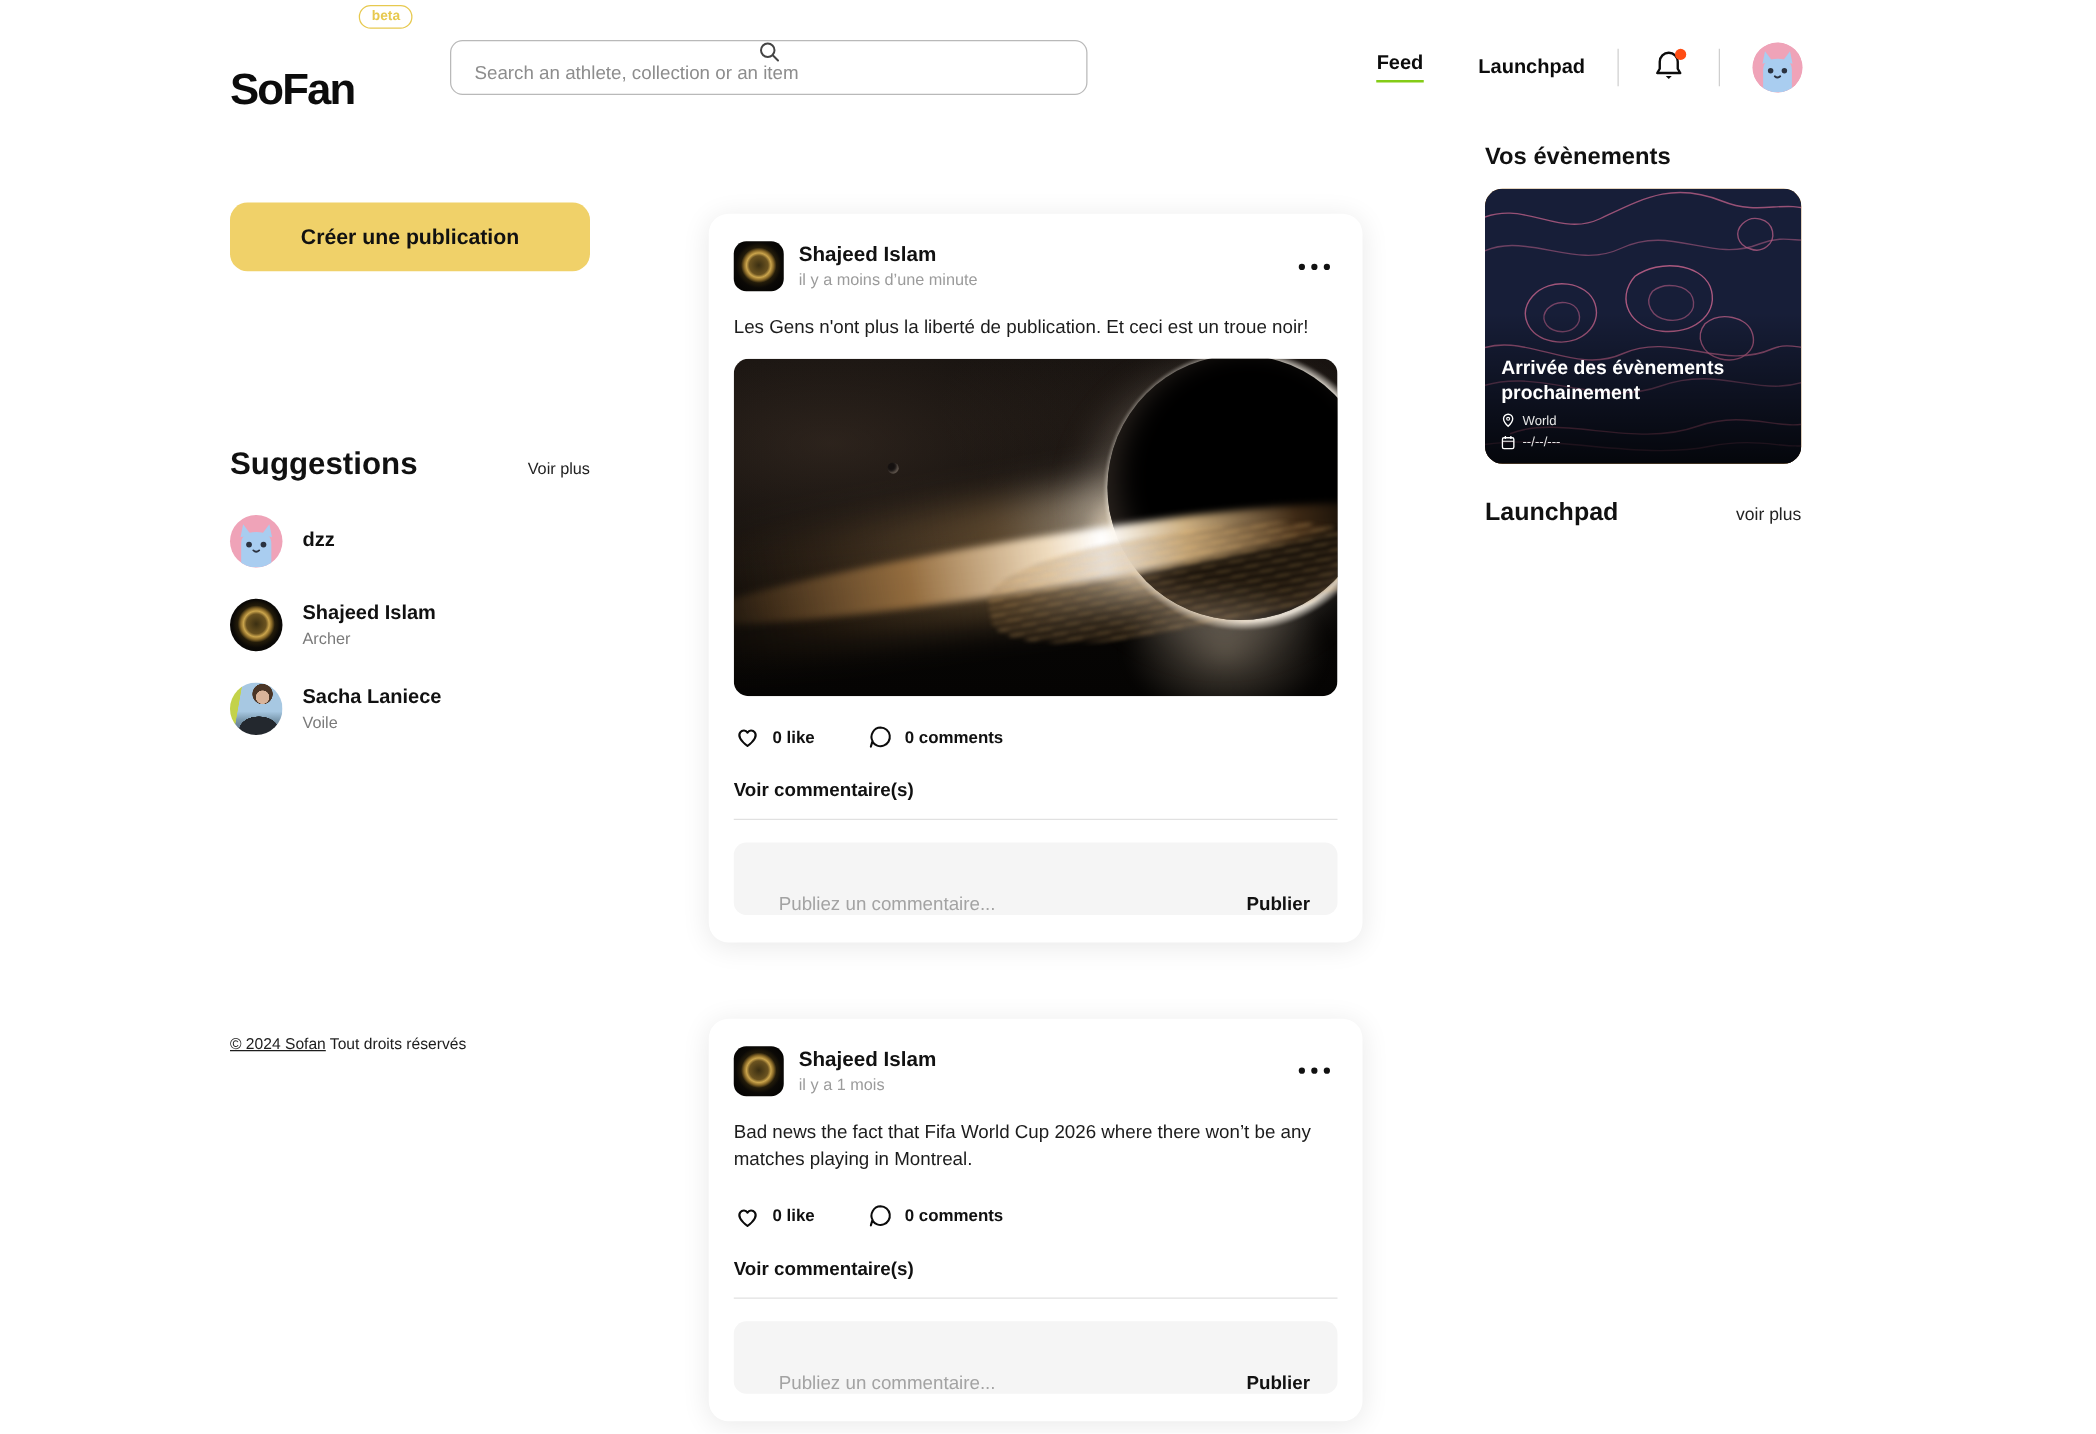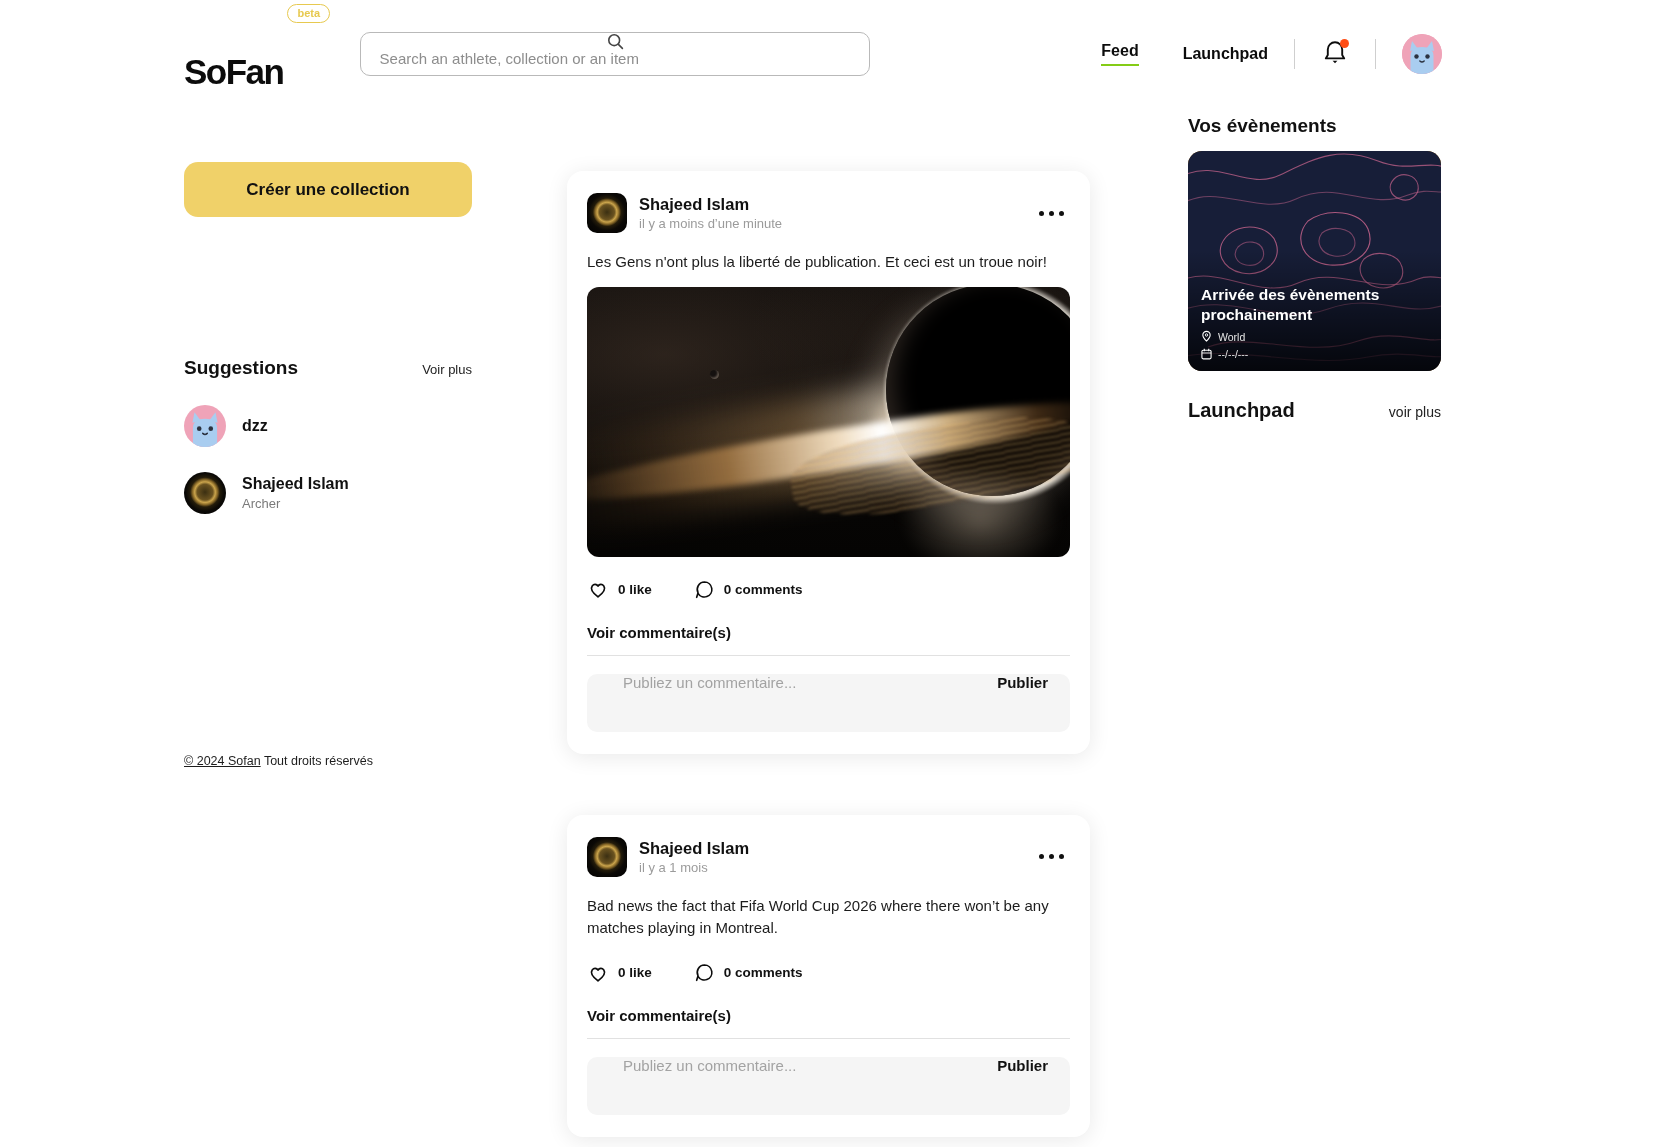--- a/index.html
+++ b/index.html
@@ -32,21 +32,21 @@
   .main { display:flex; margin-left:184px; align-items:flex-start; }
   .col-left  { width:288px; margin-top:74px; }
   .col-feed  { width:523px; margin-left:95px; margin-top:83px; }
   .col-right { width:253px; margin-left:98px; margin-top:27px; }
 
   
   .create-btn { width:100%; height:55px; background:#F0D169; border:none; border-radius:14px;
                 font-family:inherit; font-size:17px; font-weight:bold; color:#111; cursor:pointer; }
   .sug { margin-top:140px; }
   .sug-head { display:flex; justify-content:space-between; align-items:baseline; }
-  .sug-head h2 { font-size:19px; font-weight:bold; }
+  .sug-head h2 { font-size:25px; font-weight:bold; }
   .see-more { font-size:13px; color:#222; text-decoration:none; cursor:pointer; }
   .sug-list { list-style:none; margin-top:26px; }
   .sug-item { display:flex; align-items:center; gap:16px; margin-bottom:25px; cursor:pointer; }
   .sug-ava { width:42px; height:42px; border-radius:50%; overflow:hidden; flex:0 0 auto; }
   .sug-name { font-size:16px; font-weight:bold; line-height:1.1; }
   .sug-sub { font-size:13px; color:#7a7a7a; margin-top:3px; }
   .left-footer { margin-top:240px; font-size:12.5px; color:#1d1d1d; }
   .left-footer a { color:#1d1d1d; text-decoration:underline; cursor:pointer; }
 
   
@@ -97,21 +97,21 @@
   .bh-underglow { position:absolute; right:-4%; bottom:-14%; width:45%; height:55%;
       background:radial-gradient(closest-side, rgba(255,232,200,.3), rgba(0,0,0,0) 75%); filter:blur(6px); }
   .bh-planet { position:absolute; left:25.5%; top:31%; width:9px; height:9px; border-radius:50%; background:#151110;
       box-shadow:inset -1.5px -1.5px 2px rgba(205,185,165,.4); }
   .post-actions { display:flex; gap:42px; margin-top:22px; }
   .action { display:flex; align-items:center; gap:9px; background:none; border:none; cursor:pointer;
             font-family:inherit; font-size:13.5px; font-weight:bold; color:#111; }
   .view-comments { margin-top:24px; font-size:15px; font-weight:bold; cursor:pointer; }
   .post-divider { border:none; border-top:1px solid #e1e1e1; margin-top:14px; }
   .comment-row { margin-top:18px; background:#f5f5f5; border-radius:10px; height:58px;
-                 display:flex; align-items:flex-start; padding:0 22px 0 36px; }
+                 display:flex; align-items:flex-end; padding:0 22px 0 36px; }
   .comment-row input { flex:1; border:none; outline:none; background:transparent; font-family:inherit;
                        font-size:15px; color:#444; }
   .comment-row input::placeholder { color:#a3a3a3; }
   .publish-btn { background:none; border:none; font-family:inherit; font-size:15px; font-weight:bold;
                  color:#111; cursor:pointer; margin-left:14px; }
 
   
   .events-title { font-size:19px; font-weight:bold; }
   .event-card { position:relative; margin-top:14px; height:220px; border-radius:14px; overflow:hidden;
                 background:#a16207; cursor:pointer; }
@@ -170,21 +170,21 @@
           <circle cx="25.5" cy="22.5" r="2.2" fill="#2b3240"></circle>
           <path d="M17.8 27 q2.2 2 4.4 0" fill="none" stroke="#2b3240" stroke-width="1.4" stroke-linecap="round"></path>
         </svg>
       </div>
     </nav>
   </header>
 
   <main class="main">
 
     <aside class="col-left">
-      <button class="create-btn">Créer une collection</button>
+      <button class="create-btn">Créer une publication</button>
 
       <section class="sug">
         <div class="sug-head">
           <h2>Suggestions</h2>
           <a class="see-more">Voir plus</a>
         </div>
         <ul class="sug-list">
           <li class="sug-item">
             <span class="sug-ava ava-cat">
               <svg width="42" height="42" viewBox="0 0 40 40">
@@ -198,20 +198,27 @@
             </span>
             <div>
               <div class="sug-name">dzz</div>
             </div>
           </li>
           <li class="sug-item">
             <span class="sug-ava ava-coin"></span>
             <div>
               <div class="sug-name">Shajeed Islam</div>
               <div class="sug-sub">Archer</div>
+            </div>
+          </li>
+          <li class="sug-item">
+            <span class="sug-ava ava-photo"></span>
+            <div>
+              <div class="sug-name">Sacha Laniece</div>
+              <div class="sug-sub">Voile</div>
             </div>
           </li>
         </ul>
       </section>
 
       <footer class="left-footer">
         <a>© 2024 Sofan</a>
         <span>Tout droits réservés</span>
       </footer>
     </aside>

